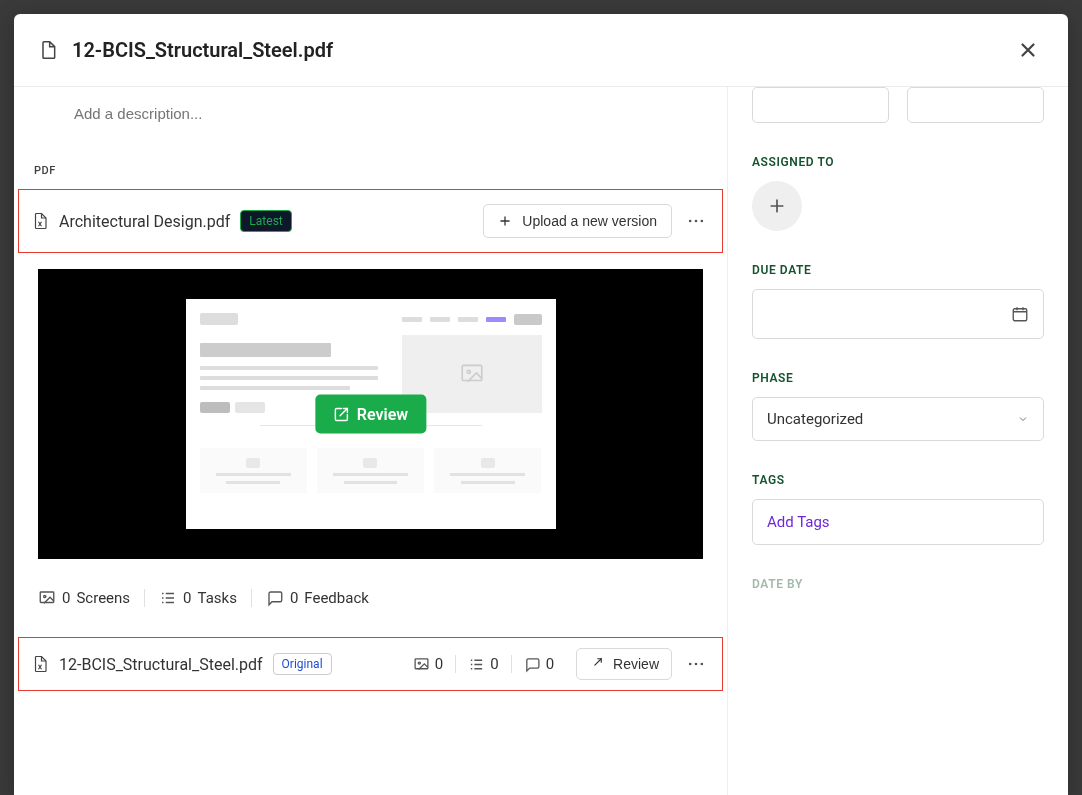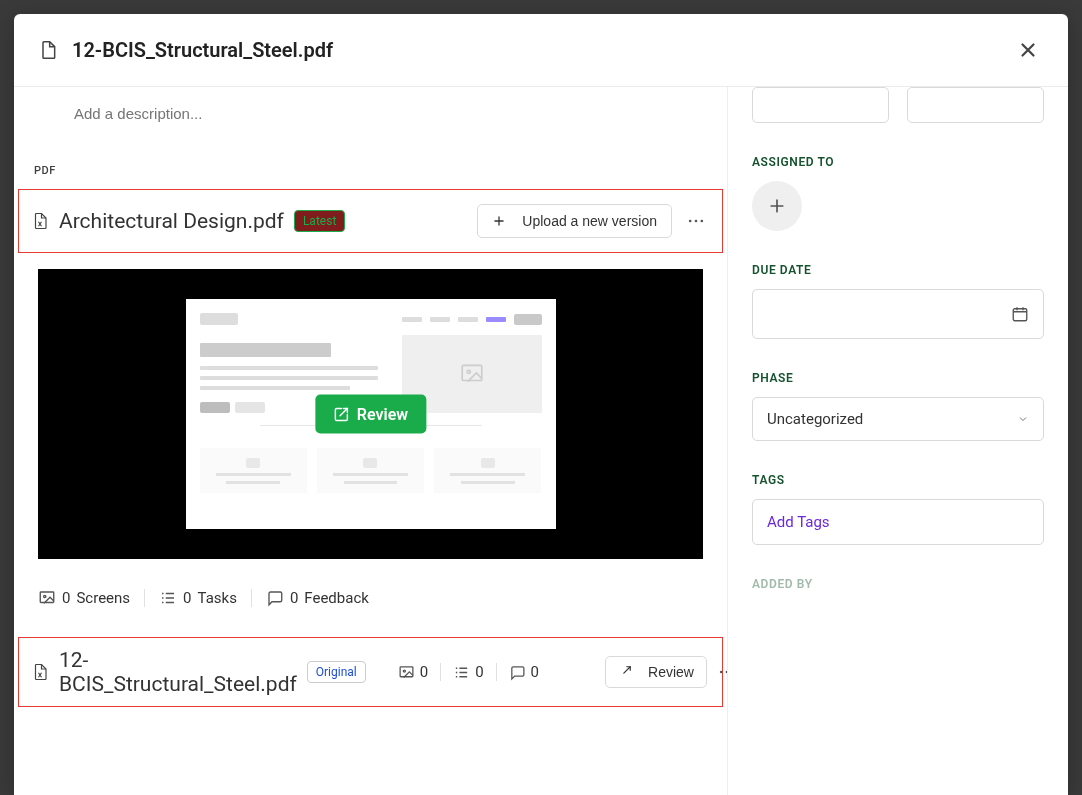--- a/index.html
+++ b/index.html
@@ -88,52 +88,51 @@
     display: flex;
     align-items: center;
     padding: 14px 12px;
     gap: 10px;
   }
   .highlight-red {
     border: 1px solid #e63b2e;
     margin: 0 4px 0 4px;
   }
   .pdf-name {
-    font-size: 21px;
+    font-size: 16px;
     color: #333;
   }
   .badge {
     font-size: 12px;
     padding: 3px 8px;
     border-radius: 4px;
     border: 1px solid;
   }
   .badge-latest {
     color: #1aab4a;
     border-color: #1aab4a;
-    background: #7f1d1d;
+    background: #0f172a;
   }
   .badge-original {
     color: #1d4ed8;
     border-color: #ccc;
     background: #fff;
   }
   .spacer { flex: 1; }
   .btn {
     display: inline-flex;
     align-items: center;
-    gap: 16px;
+    gap: 10px;
     padding: 8px 14px;
     border: 1px solid #d9d9d9;
     background: #fff;
     border-radius: 5px;
     font-size: 14px;
     color: #333;
     cursor: pointer;
-    margin-left: 44px;
   }
   .more-btn {
     width: 28px; height: 28px;
     display: flex; align-items: center; justify-content: center;
     cursor: pointer;
     color: #555;
     border-radius: 4px;
   }
   .preview {
     margin: 16px 24px 0 24px;
@@ -541,18 +540,18 @@
         <svg class="chev-down" viewBox="0 0 24 24" fill="none" stroke="#777" stroke-width="2">
             <path d="M6 9l6 6 6-6"></path>
           </svg>
       </div>
 
       <div class="hdr">TAGS</div>
       <div class="tag-box">
         <span>Add Tags</span>
       </div>
 
-      <div class="hdr" style="opacity:0.4;">ADDED BY</div>
+      <div class="hdr" style="opacity:0.4;">DATE BY</div>
 
     </div>
 
   </div>
 </div>
 
 </body></html>

